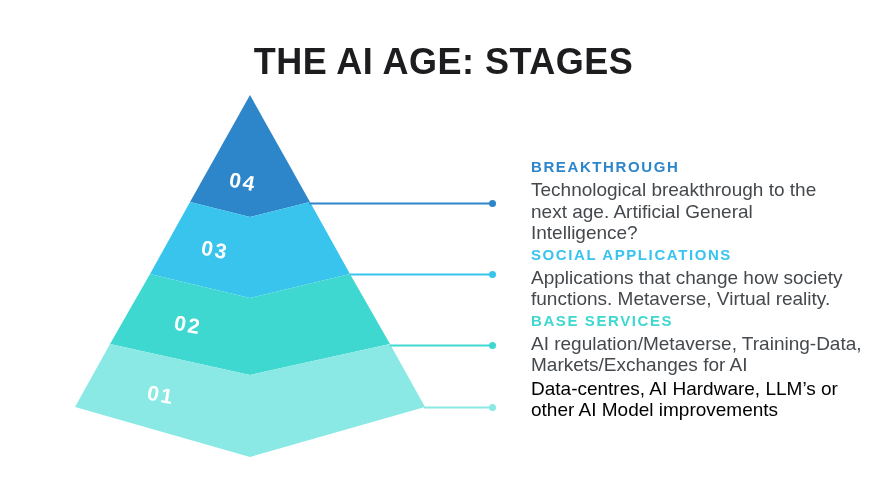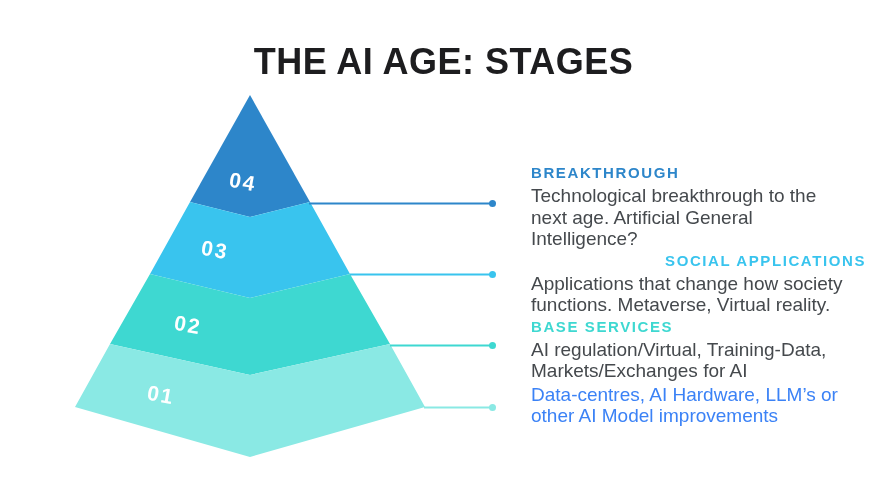--- a/index.html
+++ b/index.html
@@ -16,21 +16,21 @@
     font-size:36px; font-weight:bold; letter-spacing:0.5px;
     line-height:40px;
   }
   .pyramid-svg { position:absolute; left:0; top:0; }
   .stage-num {
     font-family:"Liberation Sans", sans-serif;
     font-size:21px; font-weight:bold; letter-spacing:2px;
     fill:#ffffff;
   }
   .stage-col {
-    position:absolute; left:531px; top:164px; width:335px;
+    position:absolute; left:531px; top:158px; width:335px;
   }
   .stage-heading {
     margin:0 0 4px 0;
     font-size:15px; font-weight:bold; letter-spacing:1.6px;
     line-height:17px;
   }
   .stage-body { margin:0 0 2px 0; }
   .stage-line { font-size:19px; line-height:21.5px; }
   .sec-4 .stage-heading { margin-top:4px; }
 </style>
@@ -69,36 +69,36 @@
     <section class="sec-1">
       <h2 class="stage-heading" style="color: rgb(45, 134, 202);">BREAKTHROUGH</h2>
       <div class="stage-body" style="color: rgb(69, 73, 77);">
         <div class="stage-line">Technological breakthrough to the</div>
         <div class="stage-line">next age. Artificial General</div>
         <div class="stage-line">Intelligence?</div>
       </div>
     </section>
 
     <section class="sec-2">
-      <h2 class="stage-heading" style="color: rgb(57, 196, 238); text-align: right;">SOCIAL APPLICATIONS</h2>
+      <h2 class="stage-heading" style="color: rgb(57, 196, 238);">SOCIAL APPLICATIONS</h2>
       <div class="stage-body" style="color: rgb(69, 73, 77);">
         <div class="stage-line">Applications that change how society</div>
         <div class="stage-line">functions. Metaverse, Virtual reality.</div>
       </div>
     </section>
 
     <section class="sec-3">
       <h2 class="stage-heading" style="color: rgb(62, 216, 209);">BASE SERVICES</h2>
       <div class="stage-body" style="color: rgb(69, 73, 77);">
-        <div class="stage-line">AI regulation/Virtual, Training-Data,</div>
+        <div class="stage-line">AI regulation/Metaverse, Training-Data,</div>
         <div class="stage-line">Markets/Exchanges for AI</div>
       </div>
     </section>
 
     <section class="sec-4">
-      <div class="stage-body" style="color: #3b82f6;">
+      <div class="stage-body" style="color: #000000;">
         <div class="stage-line">Data-centres, AI Hardware, LLM’s or</div>
         <div class="stage-line">other AI Model improvements</div>
       </div>
     </section>
 
   </div>
 </div>
 
 </body></html>

